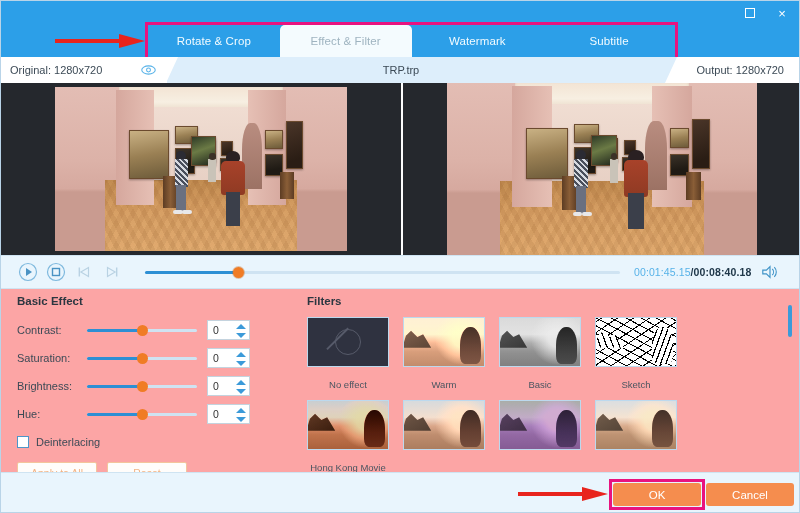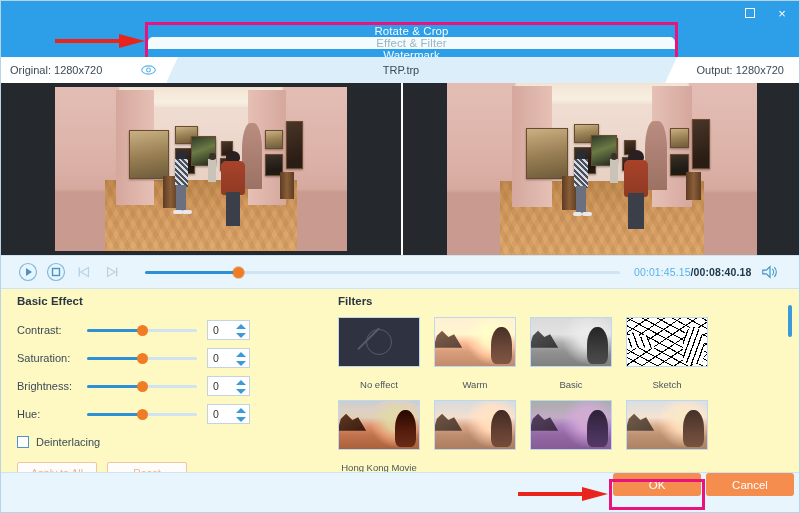--- a/index.html
+++ b/index.html
@@ -37,21 +37,20 @@
     width: 10px; height: 10px;
     border: 1.5px solid #ffffff;
   }
 
   
   .tabstrip {
     position: absolute; left: 147px; top: 24px;
     width: 527px; height: 32px;
     display: flex;
     background: #2c9fe8;
-    flex-direction: column;
   }
   .tab {
     flex: 1;
     display: flex; align-items: center; justify-content: center;
     font-size: 11.5px;
     color: #f2fbff;
     cursor: pointer;
     height: 32px;
     letter-spacing: .1px;
   }
@@ -238,23 +237,22 @@
     white-space: nowrap;
   }
   .tc-cur { color: #57b2e8; }
   .tc-tot { color: #20384a; font-weight: bold; }
   .vol-icon { margin-left: 10px; width: 18px; height: 18px; cursor: pointer; }
 
   
   .lower {
     position: absolute; left: 0; top: 288px;
     width: 800px; height: 183px;
-    background: #fef9c3;
+    background: #fca5a5;
     display: flex;
-    gap: 31px;
   }
   .basic-effect {
     position: relative;
     width: 294px; height: 183px;
     padding: 6px 0 0 16px;
   }
   .panel-title {
     font-size: 11.5px; font-weight: bold; color: #2b3640;
     margin-bottom: 10px;
   }
@@ -422,21 +420,21 @@
   }
 
   
   .footer {
     position: absolute; left: 0; top: 471px;
     width: 800px; height: 42px;
     background: #e9f5fd;
     border-top: 1px solid #cfe4f2;
   }
   .fbtn {
-    position: absolute; top: 0;
+    position: absolute; top: 10px;
     width: 88px; height: 23px;
     background: #f58d4e;
     border: none; border-radius: 3px;
     color: #ffffff; font-size: 11.5px;
     display: flex; align-items: center; justify-content: center;
     cursor: pointer;
   }
   .fbtn.ok { left: 612px; }
   .fbtn.cancel { left: 705px; }
   .ok-highlight {

